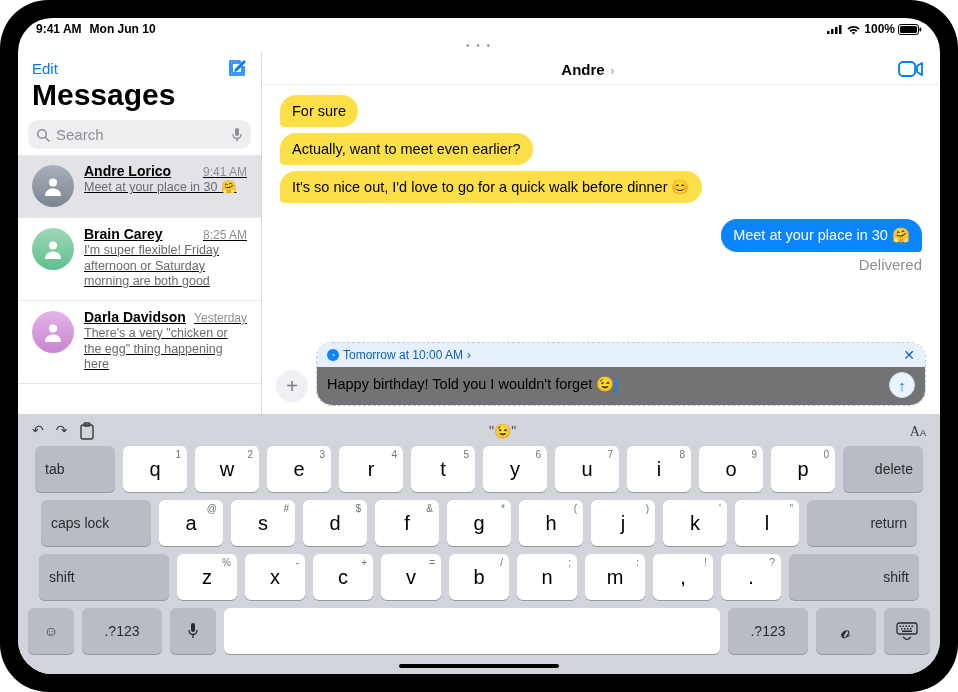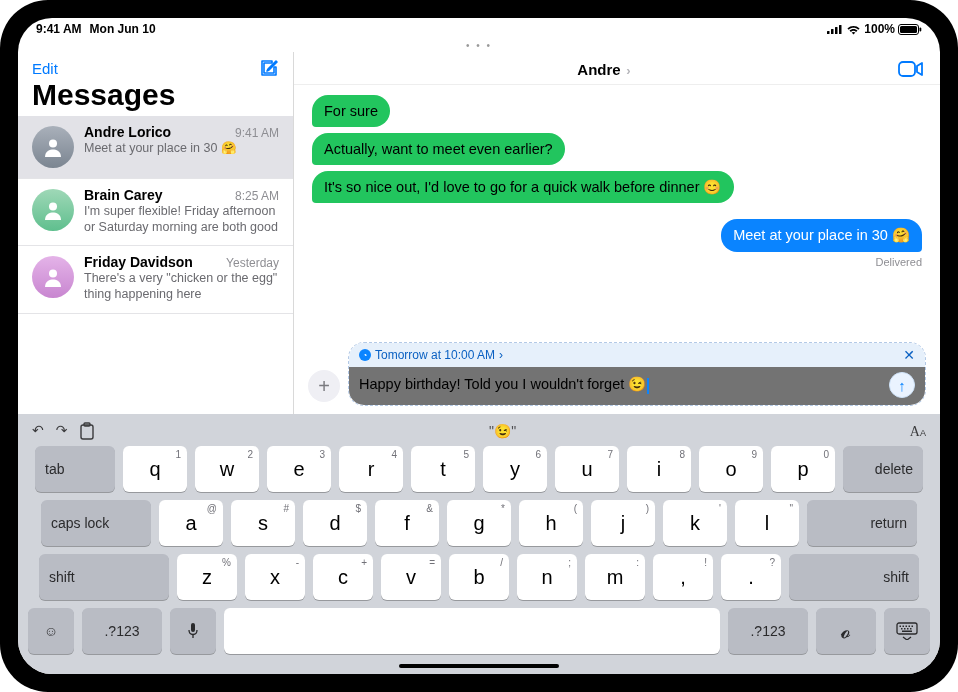--- a/index.html
+++ b/index.html
@@ -7,51 +7,51 @@
     .device { width:958px; height:692px; background:#000; border-radius:48px; padding:18px; position:relative; }
     .screen { width:100%; height:100%; background:#fff; border-radius:34px; overflow:hidden; display:flex; flex-direction:column; position:relative; }
     
     .statusbar { height:20px; display:flex; justify-content:space-between; align-items:center; padding:2px 18px 0 18px; font-size:12px; font-weight:600; color:#000; }
     .statusbar .left { display:flex; gap:8px; }
     .statusbar .right { display:flex; gap:3px; align-items:center; }
     .dots { display:flex; justify-content:center; margin-top:2px; color:#999; letter-spacing:2px; font-size:10px; }
     
     .main { flex:1; display:flex; border-top:.5px solid rgba(0,0,0,0); overflow:hidden; }
     
-    .sidebar { width:276px; border-right:.5px solid #d9d9d9; display:flex; flex-direction:column; background:#fff; }
+    .sidebar { width:244px; border-right:.5px solid #d9d9d9; display:flex; flex-direction:column; background:#fff; }
     .sb-top { display:flex; justify-content:space-between; align-items:center; padding:6px 14px 0 14px; font-size:15px; }
     .edit-link { color:#007aff; }
     .compose { color:#007aff; }
     .sb-title { font-size:30px; font-weight:700; padding:0 14px 4px 14px; }
     .searchwrap { margin:4px 10px 6px 10px; background:#eeeef0; border-radius:10px; display:flex; align-items:center; padding:6px 8px; }
     .searchwrap .mag { color:#8e8e93; margin-right:6px; }
     .searchwrap .ph { color:#8e8e93; font-size:15px; flex:1; }
     .searchwrap .mic { color:#8e8e93; }
     .convlist { flex:1; overflow:hidden; }
-    .conv { display:flex; gap:10px; padding:8px 14px 10px 14px; border-bottom:.5px solid #e4e4e7; }
+    .conv { display:flex; gap:10px; padding:8px 14px 10px 14px; border-bottom:.5px solid #e4e4e7;text-decoration:underline; }
     .conv.selected { background:#e2e2e7; border-radius:0; }
     .avatar { width:42px; height:42px; border-radius:50%; background:linear-gradient(#a9b0ba,#7b8591); flex-shrink:0; display:flex; align-items:center; justify-content:center; color:#fff; margin-top:2px; }
     .av2 { background:linear-gradient(#9fd8b7,#5fbf8e); }
     .av3 { background:linear-gradient(#e4b3e8,#c886d0); }
     .convbody { flex:1; min-width:0; }
     .convline1 { display:flex; justify-content:space-between; align-items:baseline; }
     .convname { font-size:14px; font-weight:600; color:#000; }
     .convtime { font-size:12px; color:#8e8e93; }
     .convprev { font-size:12.5px; color:#6a6a6f; line-height:1.25; margin-top:1px; }
     
     .chat { flex:1; display:flex; flex-direction:column; }
     .chathdr { display:flex; justify-content:space-between; align-items:center; padding:8px 16px 6px 16px; border-bottom:.5px solid #eee; }
     .chathdr .title { font-size:15px; font-weight:600; }
     .chathdr .title .chev { color:#b5b5ba; font-size:13px; margin-left:2px; }
     .facetime { color:#007aff; }
     .chatbody { flex:1; padding:10px 18px 4px 18px; display:flex; flex-direction:column; gap:6px; overflow:hidden; }
     .bubble { max-width:460px; padding:7px 12px; border-radius:16px; font-size:14.5px; line-height:1.25; }
-    .incoming { align-self:flex-start; background:#22c55e; color:#000; border-bottom-left-radius:4px; }
+    .incoming { align-self:flex-start; background:#fde047; color:#000; border-bottom-left-radius:4px; }
     .outgoing { align-self:flex-end; background:#0a84ff; color:#fff; border-bottom-right-radius:4px; }
-    .delivered { align-self:flex-end; font-size:11px; color:#8e8e93; margin-top:-2px; margin-bottom:4px; }
+    .delivered { align-self:flex-end; font-size:15px; color:#8e8e93; margin-top:-2px; margin-bottom:4px; }
     
     .composer { margin:6px 14px 8px 14px; display:flex; align-items:stretch; gap:8px; }
     .plusbtn { width:32px; height:32px; align-self:flex-end; margin-bottom:4px; border-radius:50%; background:#efeff4; display:flex; align-items:center; justify-content:center; color:#7a7a7f; font-size:20px; }
     .composebox { flex:1; border:1.5px dashed #b3c9e6; border-radius:16px; overflow:hidden; }
     .scheduled { background:#e6f0fb; color:#0a60c2; font-size:12px; padding:4px 10px; display:flex; align-items:center; gap:4px; }
     .scheduled .x { margin-left:auto; color:#0a60c2; font-size:14px; }
     .scheduled .dot { width:12px; height:12px; background:#0a84ff; border-radius:50%; display:inline-flex; align-items:center; justify-content:center; color:#fff; font-size:8px; }
     .composeline { display:flex; align-items:center; padding:5px 10px 7px 10px; background:#737373; }
     .composeline .txt { flex:1; font-size:14.5px; color:#000; }
     .caret { display:inline-block; width:1.5px; height:16px; background:#0a84ff; vertical-align:middle; margin-left:1px; }
@@ -118,20 +118,36 @@
         <div class="sb-top">
           <span class="edit-link">Edit</span>
           <span class="compose">
             <svg width="20" height="20" viewBox="0 0 20 20">
                 <path d="M3 3 H13 V5 H5 V15 H15 V9 H17 V17 H3 Z" fill="none" stroke="#007aff" stroke-width="1.6" stroke-linejoin="round"></path>
                 <path d="M17 3 L9 11 L8 13 L10 12 L18 4 Z" fill="none" stroke="#007aff" stroke-width="1.6" stroke-linejoin="round"></path>
               </svg>
           </span>
         </div>
         <div class="sb-title">Messages</div>
+        <div class="searchwrap">
+          <span class="mag">
+            <svg width="14" height="14" viewBox="0 0 14 14">
+                <circle cx="6" cy="6" r="4.3" fill="none" stroke="#8e8e93" stroke-width="1.5"></circle>
+                <line x1="9.3" y1="9.3" x2="13" y2="13" stroke="#8e8e93" stroke-width="1.5" stroke-linecap="round"></line>
+              </svg>
+          </span>
+          <span class="ph">Search</span>
+          <span class="mic">
+            <svg width="12" height="16" viewBox="0 0 12 16">
+                <rect x="4" y="1" width="4" height="8" rx="2" fill="#8e8e93"></rect>
+                <path d="M2 7 C2 10 4 11.5 6 11.5 C8 11.5 10 10 10 7" fill="none" stroke="#8e8e93" stroke-width="1.3"></path>
+                <line x1="6" y1="11.5" x2="6" y2="14.5" stroke="#8e8e93" stroke-width="1.3"></line>
+              </svg>
+          </span>
+        </div>
         <div class="convlist">
 
           <div class="conv selected">
             <div class="avatar">
               <svg width="24" height="24" viewBox="0 0 24 24">
                   <circle cx="12" cy="8.5" r="4" fill="#fff"></circle>
                   <path d="M4 22 C4 16 9 14.5 12 14.5 C15 14.5 20 16 20 22 Z" fill="#fff"></path>
                 </svg>
             </div>
             <div class="convbody">
@@ -161,21 +177,21 @@
 
           <div class="conv">
             <div class="avatar av3">
               <svg width="24" height="24" viewBox="0 0 24 24">
                   <circle cx="12" cy="8.5" r="4" fill="#fff"></circle>
                   <path d="M4 22 C4 16 9 14.5 12 14.5 C15 14.5 20 16 20 22 Z" fill="#fff"></path>
                 </svg>
             </div>
             <div class="convbody">
               <div class="convline1">
-                <span class="convname">Friday Davidson</span>
+                <span class="convname">Darla Davidson</span>
                 <span class="convtime">Yesterday</span>
               </div>
               <div class="convprev">There's a very "chicken or the egg" thing happening here</div>
             </div>
           </div>
 
         </div>
       </div>
 
       <div class="chat">

